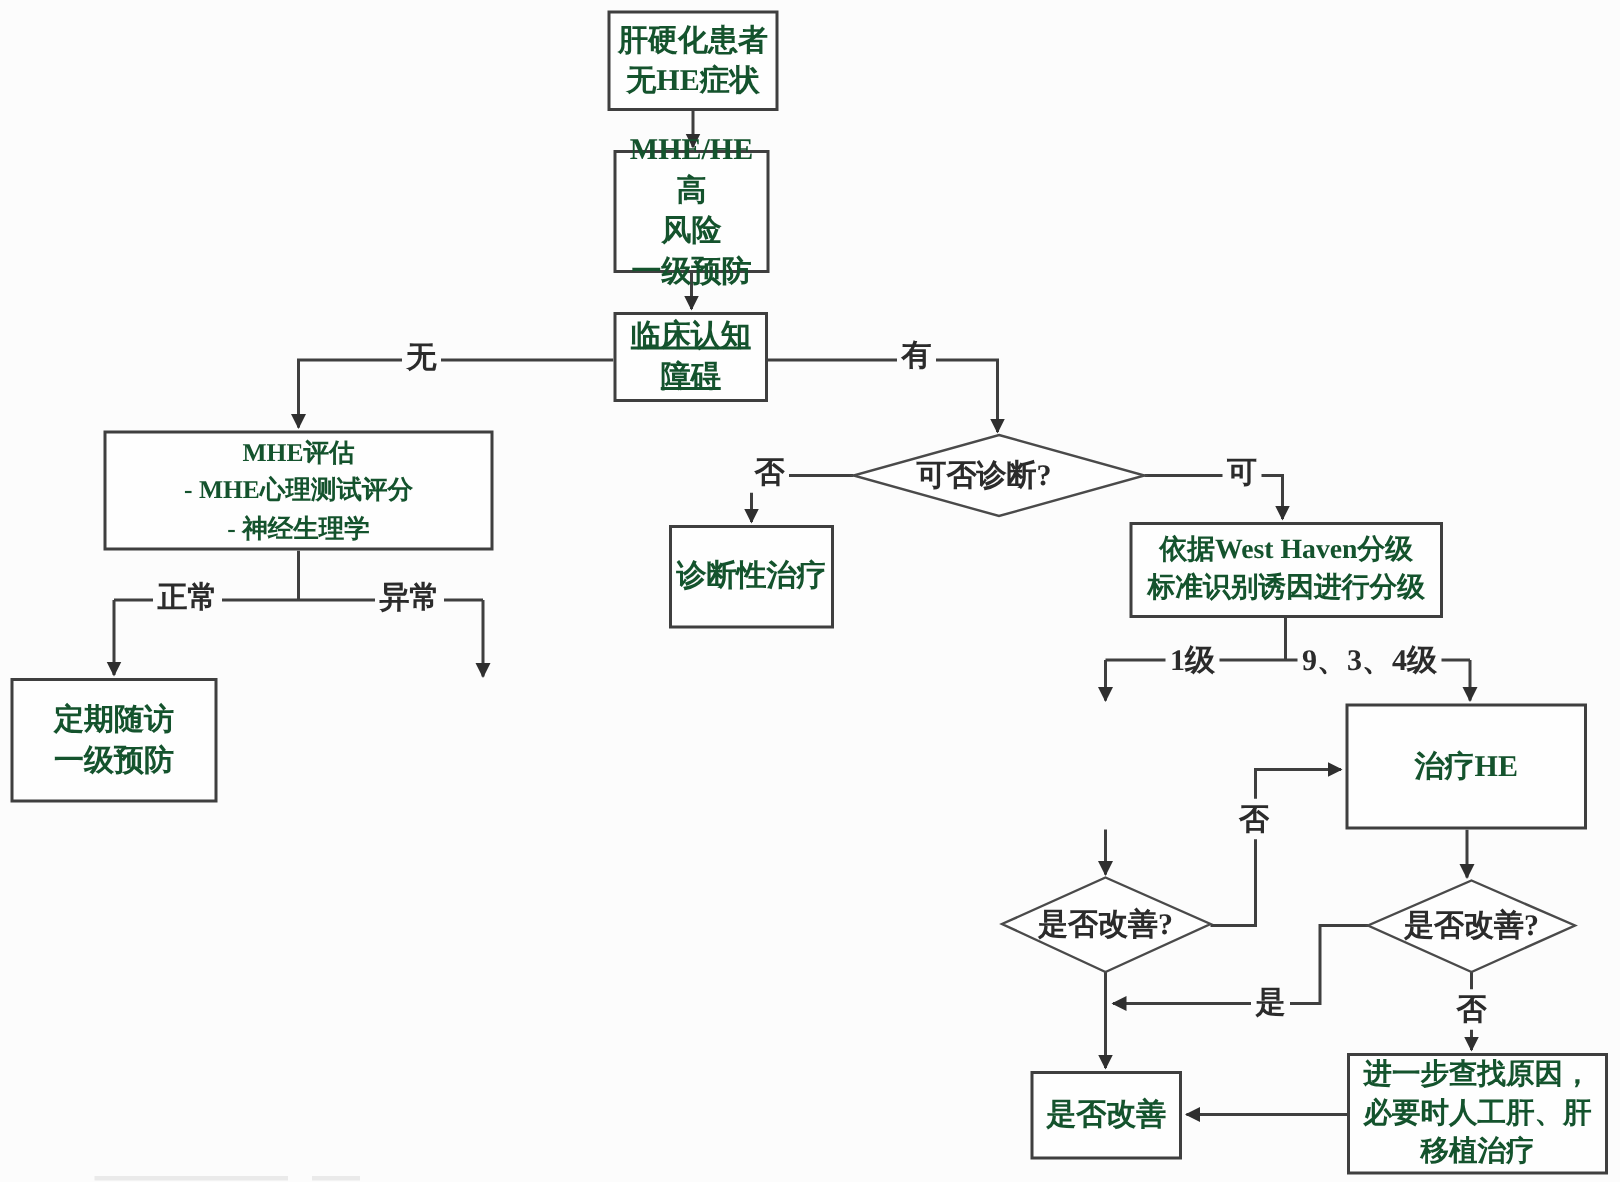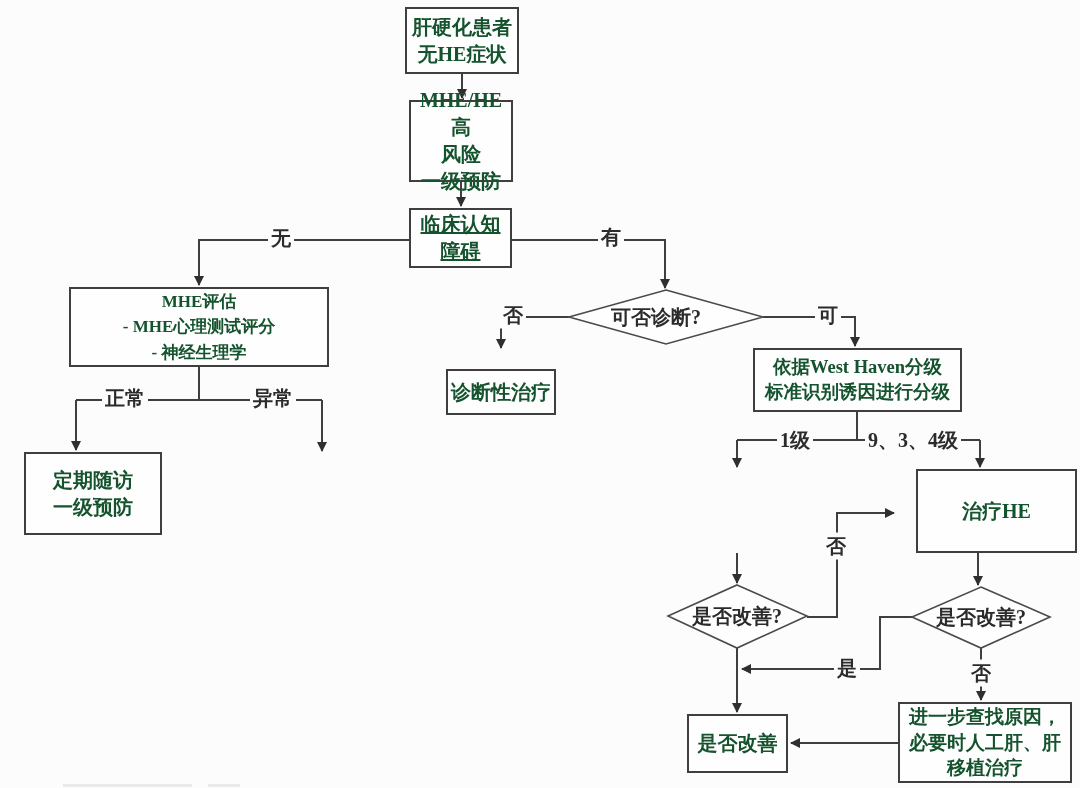--- a/index.html
+++ b/index.html
@@ -14,26 +14,26 @@
     position:absolute;z-index:2;box-sizing:border-box;
     background:#fefefe;border:2px solid #3f3f3f;
     display:flex;align-items:center;justify-content:center;
     text-align:center;white-space:pre-line;
     font-weight:700;font-size:20px;line-height:1.35;color:#14532d;
   }
   .n-start{left:405px;top:7px;width:114px;height:67px;}
   .n-risk{left:409px;top:100px;width:104px;height:82px;}
   .n-cognitive{left:409px;top:208px;width:103px;height:60px;text-decoration:underline;}
   .n-mhe{left:69px;top:287px;width:260px;height:80px;font-size:17px;line-height:1.5;}
-  .n-followup{left:24px;top:452px;width:138px;height:83px;}
+  .n-followup{left:7px;top:452px;width:138px;height:83px;}
   .n-diet{left:208px;top:453px;width:227px;height:77px;font-size:19px;}
-  .n-diagtreat{left:446px;top:369px;width:110px;height:46px;}
+  .n-diagtreat{left:446px;top:350px;width:110px;height:69px;}
   .n-westhaven{left:753px;top:348px;width:209px;height:64px;font-size:18.5px;}
   .n-lactulose{left:666px;top:469px;width:142px;height:84px;}
-  .n-treathe{left:897px;top:469px;width:161px;height:84px;margin-left:19px;}
+  .n-treathe{left:897px;top:469px;width:161px;height:84px;}
   .n-secondary{left:687px;top:714px;width:101px;height:59px;}
   .n-further{left:898px;top:702px;width:174px;height:81px;font-size:19px;}
   .diamond-label{
     position:absolute;z-index:3;transform:translate(-50%,-50%);
     font-weight:700;font-size:20px;white-space:nowrap;color:#2b2b2b;
   }
   .dl-diag{left:642px;top:317px;margin-left:14px;}
   .dl-impl{left:737px;top:616px;}
   .dl-impr{left:981px;top:617px;}
   .edge-label{

